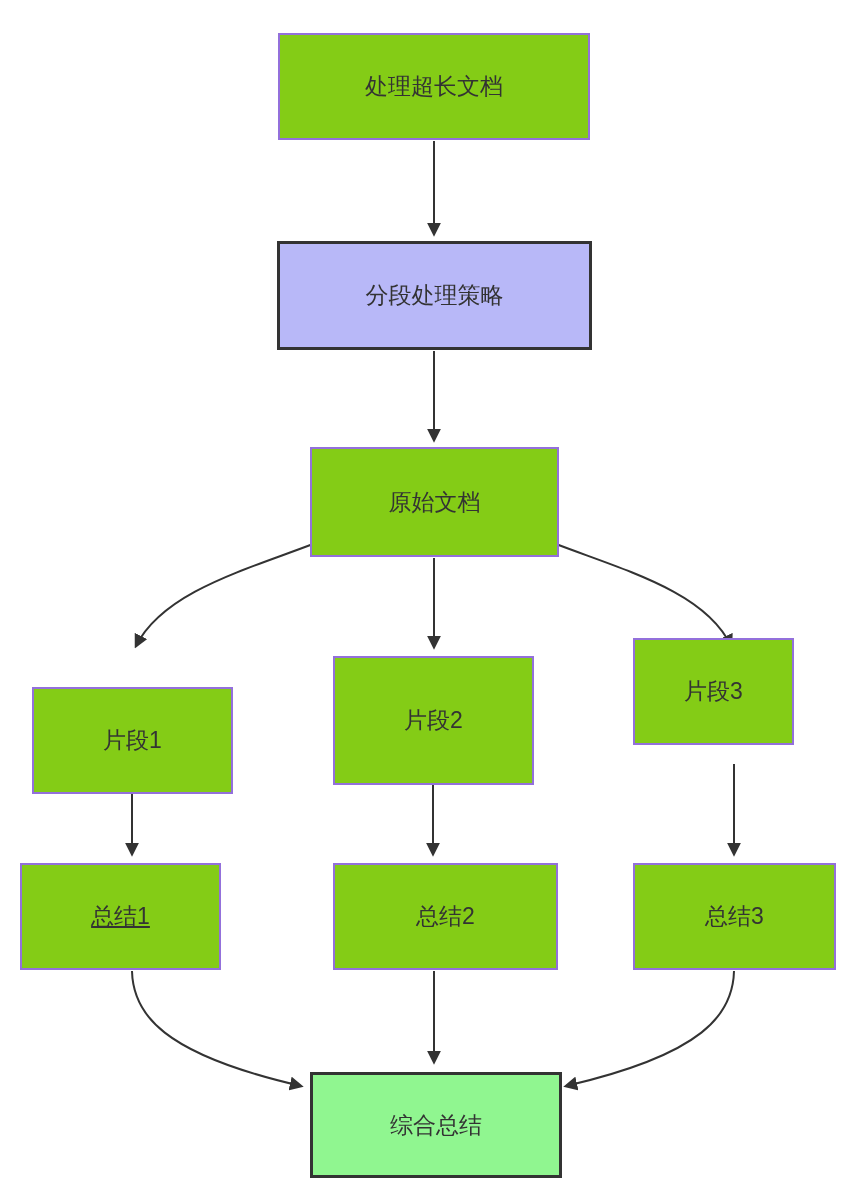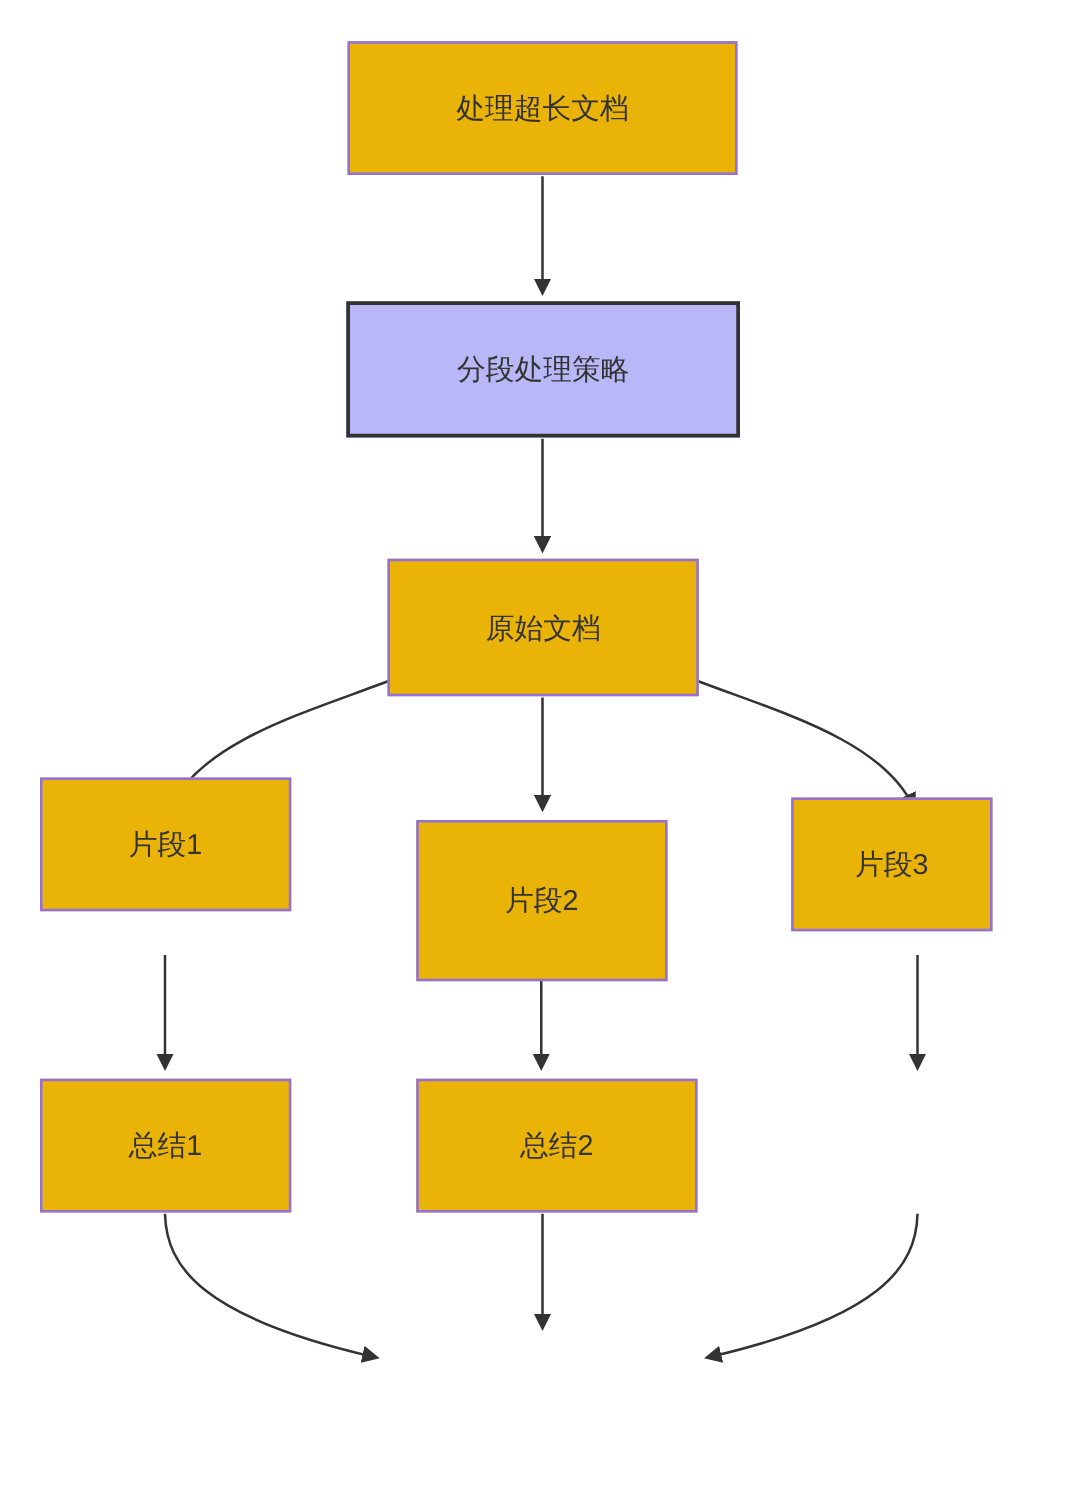--- a/index.html
+++ b/index.html
@@ -11,21 +11,21 @@
     overflow:hidden;
   }
   .edges{position:absolute;left:0;top:0;width:852px;height:1196px;}
   .node{
     position:absolute;
     display:flex;align-items:center;justify-content:center;
     box-sizing:border-box;
     font-size:23px;color:#333333;
     text-align:center;
   }
-  .node-default{background:#eab308;border:2px solid #9370DB;}
+  .node-default{background:#84cc16;border:2px solid #9370DB;}
   .node-emphasis{background:#b8b8f8;border:3px solid #333333;}
   .node-success{background:#90f690;border:3px solid #333333;}
 </style>
 </head>
 <body>
 
 <div class="canvas">
 
   <svg class="edges" viewBox="0 0 852 1196" xmlns="http://www.w3.org/2000/svg">
     <defs>
@@ -53,35 +53,41 @@
   </div>
 
   <div class="node node-default" style="left:310px;top:447px;width:249px;height:110px;">
     <span>原始文档</span>
   </div>
 
   <div class="node node-emphasis" style="left:277px;top:241px;width:315px;height:109px;">
     <span>分段处理策略</span>
   </div>
 
-  <div class="node node-default" style="left:32px;top:622px;width:201px;height:107px;">
+  <div class="node node-default" style="left:32px;top:687px;width:201px;height:107px;">
     <span>片段1</span>
   </div>
 
   <div class="node node-default" style="left:333px;top:656px;width:201px;height:129px;">
     <span>片段2</span>
   </div>
 
   <div class="node node-default" style="left:633px;top:638px;width:161px;height:107px;">
     <span>片段3</span>
   </div>
 
-  <div class="node node-default" style="left:32px;top:863px;width:201px;height:107px;">
+  <div class="node node-default" style="left:20px;top:863px;width:201px;height:107px;text-decoration:underline;">
     <span>总结1</span>
   </div>
 
   <div class="node node-default" style="left:333px;top:863px;width:225px;height:107px;">
     <span>总结2</span>
   </div>
 
+  <div class="node node-default" style="left:633px;top:863px;width:203px;height:107px;">
+    <span>总结3</span>
+  </div>
 
+  <div class="node node-success" style="left:310px;top:1072px;width:252px;height:106px;">
+    <span>综合总结</span>
+  </div>
 
 </div>
 
 </body></html>

